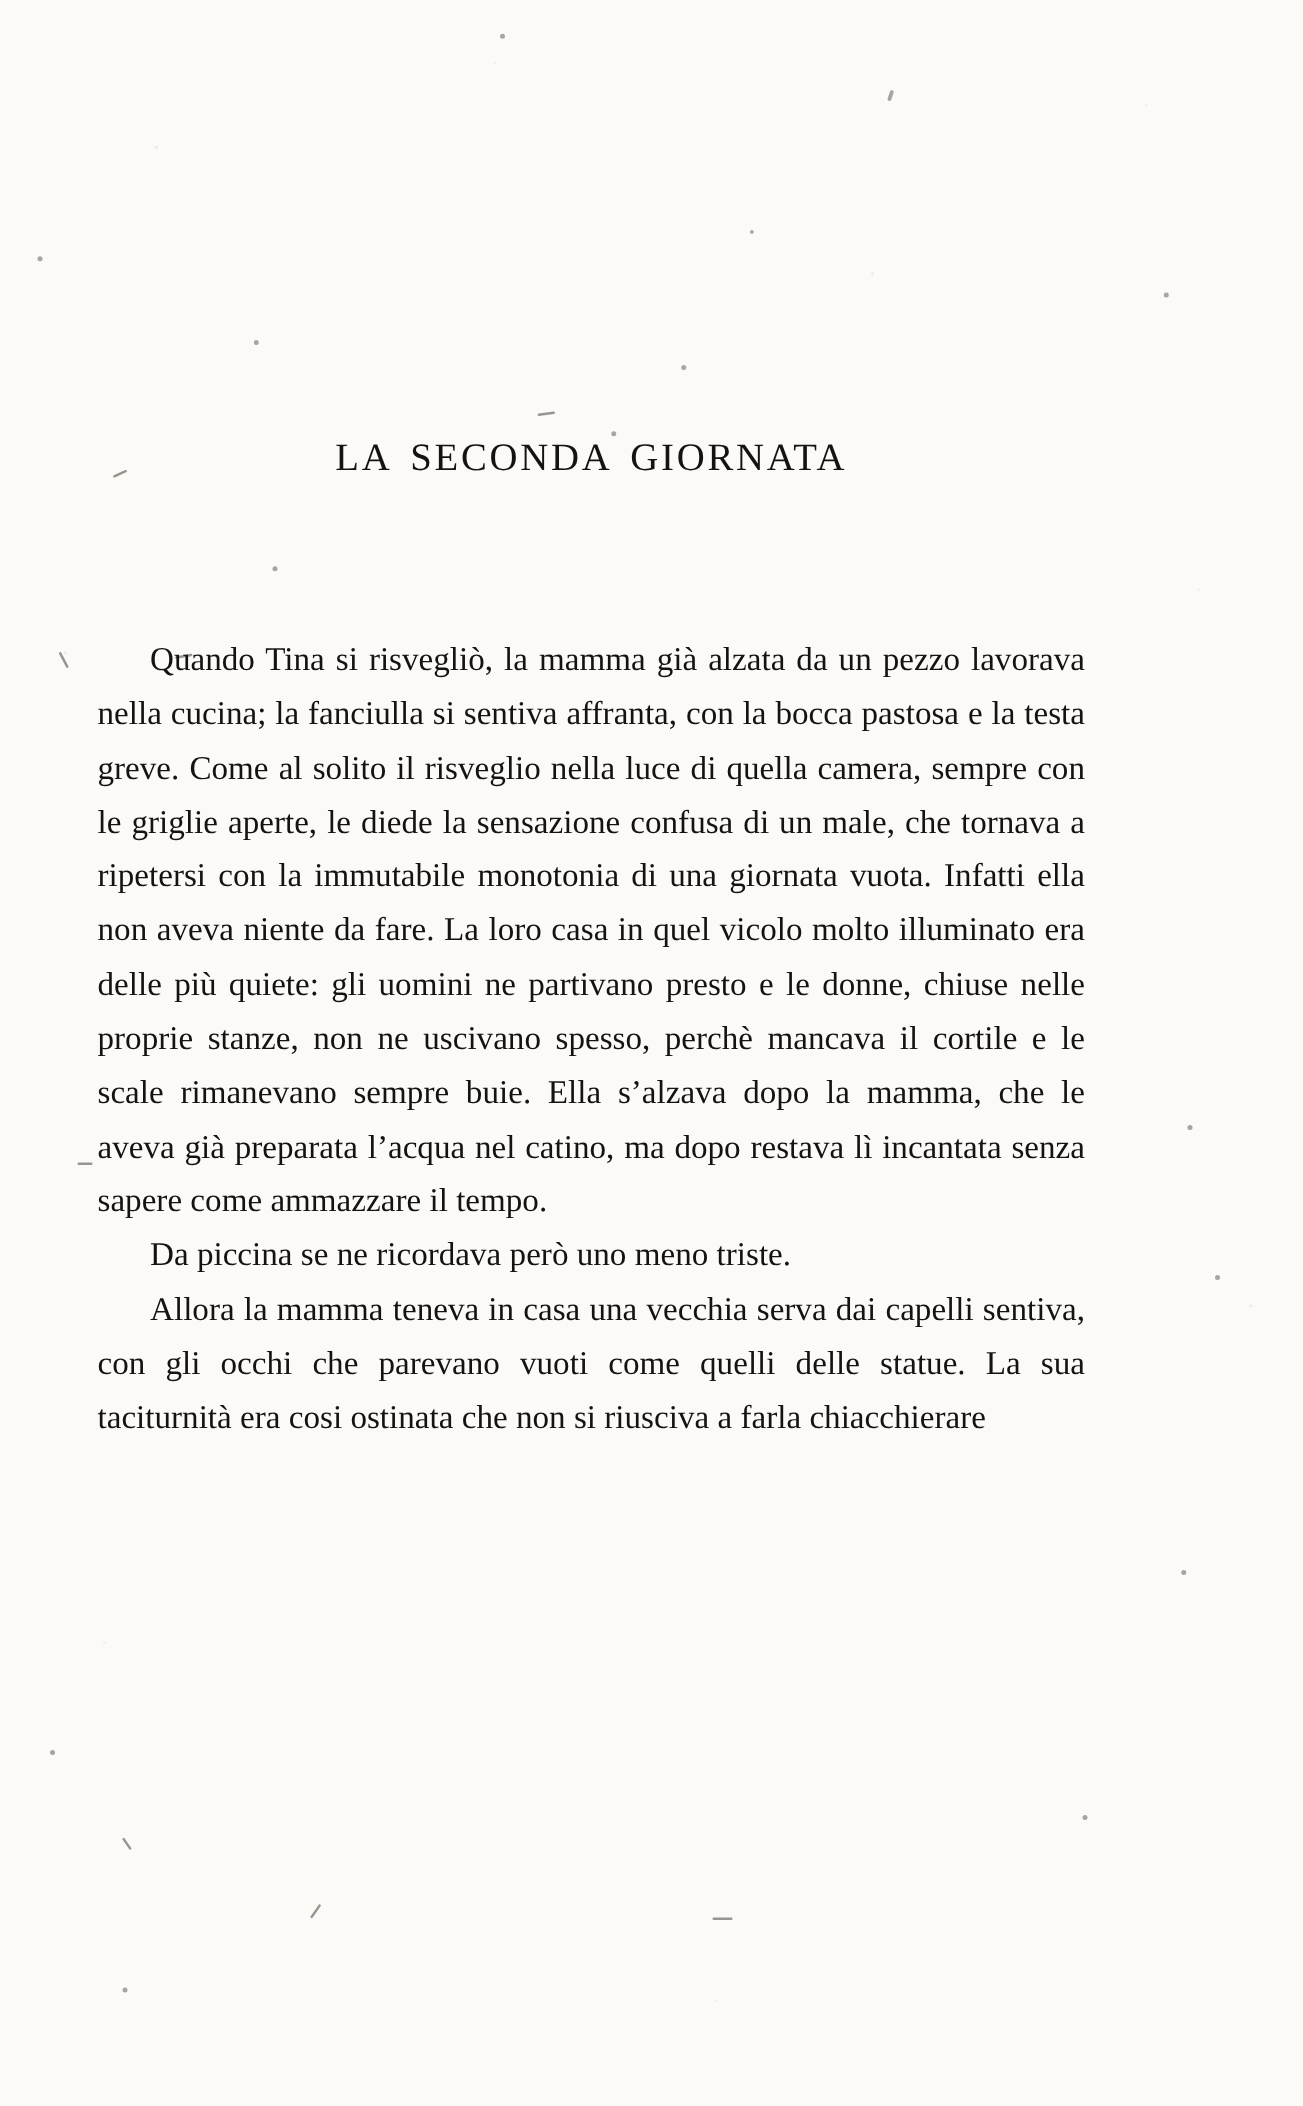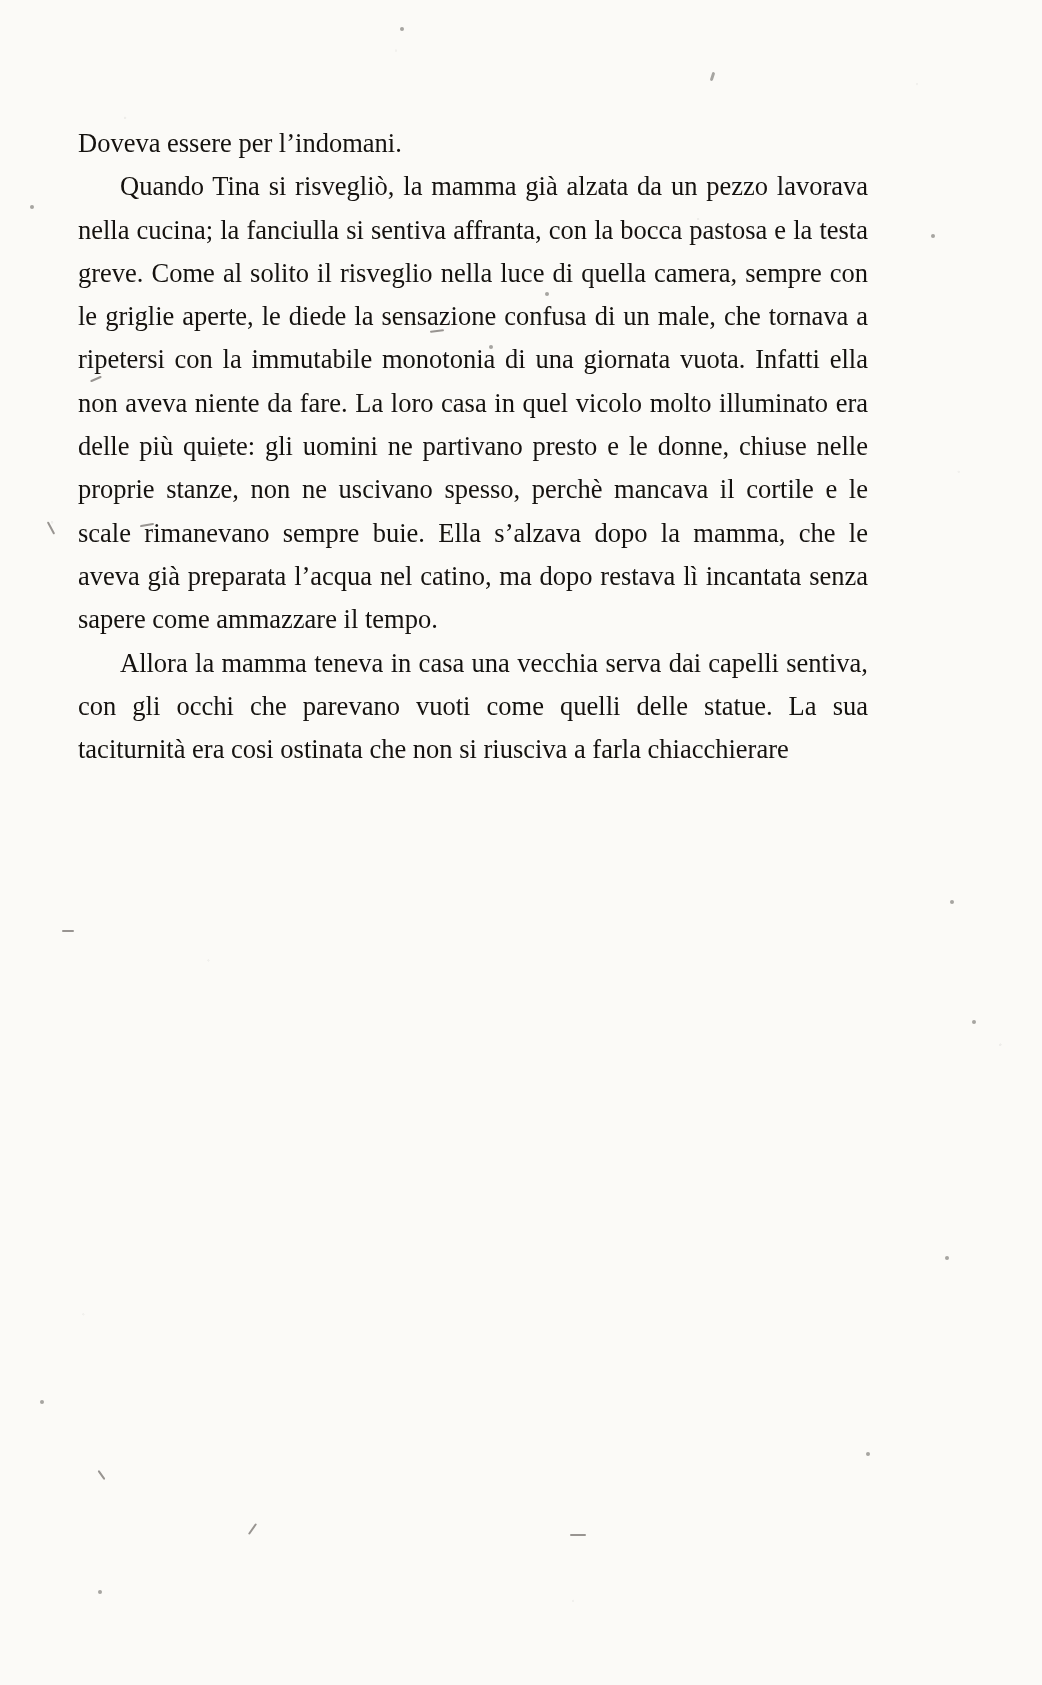--- a/index.html
+++ b/index.html
@@ -107,21 +107,22 @@
   <span class="tick" style="left:96px;  top:1474px; width:11px; transform:rotate(55deg);"></span>
   <span class="tick" style="left:246px; top:1528px; width:13px; transform:rotate(-55deg);"></span>
   <span class="tick" style="left:570px; top:1534px; width:16px;"></span>
   <span class="speck" style="left:98px;  top:1590px; width:4px; height:4px;"></span>
   <span class="speck" style="left:866px; top:1452px; width:4px; height:4px;"></span>
   <span class="tick" style="left:62px;  top:930px; width:12px;"></span>
   <span class="speck" style="left:972px; top:1020px; width:4px; height:4px;"></span>
 
   <div class="content">
 
+    <h1 class="chapter-title">LA SECONDA GIORNATA</h1>
 
     <div class="body-text">
-      <p class="no-indent">Doveva essere per l’indomani.</p>
       <p>Quando Tina si risvegliò, la mamma già alzata da un pezzo lavorava nella cucina; la fanciulla si sentiva affranta, con la bocca pastosa e la testa greve. Come al solito il risveglio nella luce di quella camera, sempre con le griglie aperte, le diede la sensazione confusa di un male, che tornava a ripetersi con la immutabile monotonia di una giornata vuota. Infatti ella non aveva niente da fare. La loro casa in quel vicolo molto illuminato era delle più quiete: gli uomini ne partivano presto e le donne, chiuse nelle proprie stanze, non ne uscivano spesso, perchè mancava il cortile e le scale rimanevano sempre buie. Ella s’alzava dopo la mamma, che le aveva già preparata l’acqua nel catino, ma dopo restava lì incantata senza sapere come ammazzare il tempo.</p>
+      <p>Da piccina se ne ricordava però uno meno triste.</p>
       <p>Allora la mamma teneva in casa una vecchia serva dai capelli sentiva, con gli occhi che parevano vuoti come quelli delle statue. La sua taciturnità era cosi ostinata che non si riusciva a farla chiacchierare</p>
     </div>
 
   </div>
 </div>
 
 </body></html>

